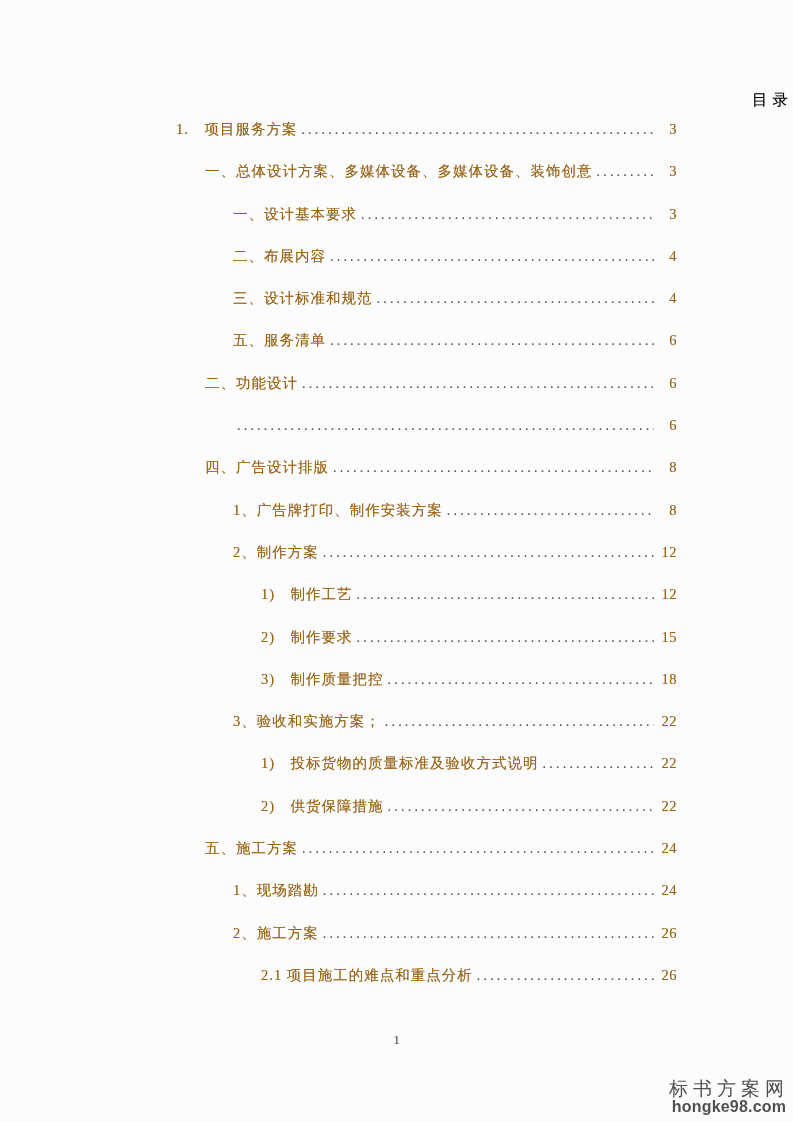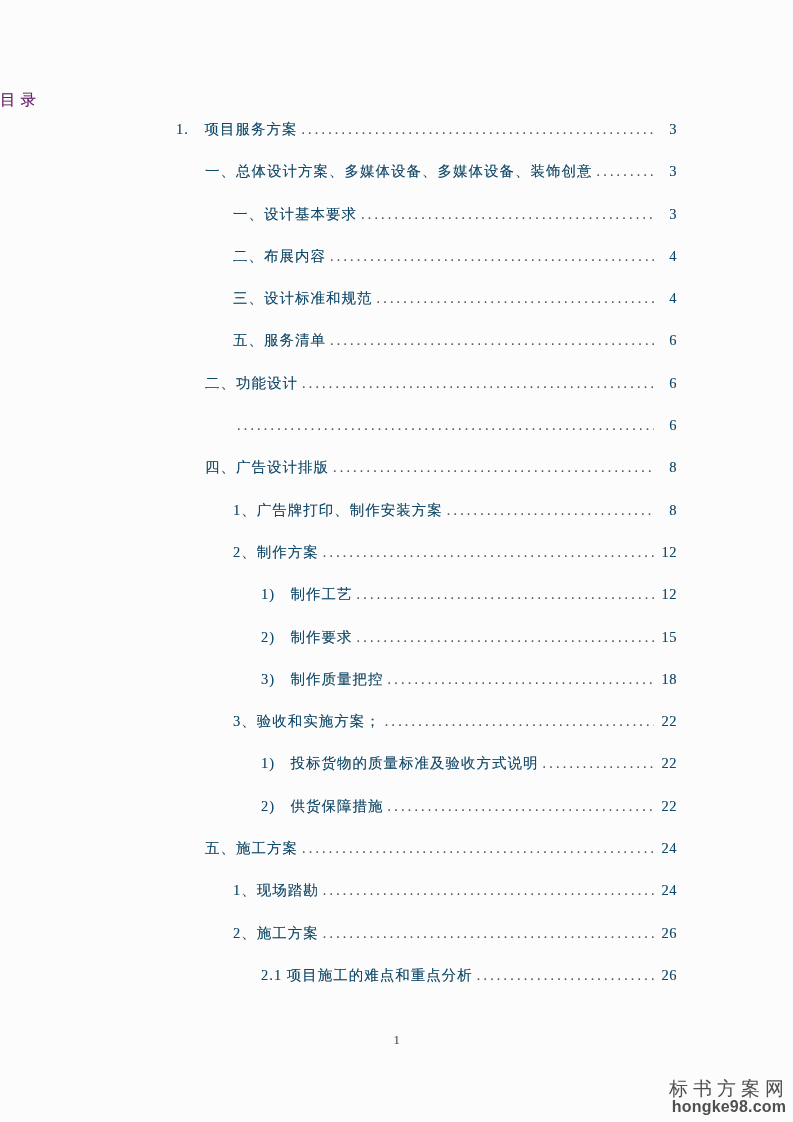--- a/index.html
+++ b/index.html
@@ -14,39 +14,39 @@
     background: #fcfcfc;
     overflow: hidden;
     font-family: "Liberation Serif", "DejaVu Serif", serif;
     color: #3a3a3a;
   }
   .doc-title {
     position: absolute;
     top: 90px;
     left: 0;
     width: 793px;
-    text-align: left;
+    text-align: right;
     font-size: 15.5px;
     letter-spacing: 5px;
-    color: #701a75;
+    color: #000000;
     text-shadow: 0 0 0.6px rgba(70,70,70,0.5);
   }
   .toc-list {
     position: absolute;
     top: 108px;
     left: 176px;
     width: 501px;
   }
   .toc-row {
     display: flex;
     align-items: baseline;
     height: 42.3px;
     line-height: 42.3px;
     font-size: 14.5px;
-    color: #0c4a6e;
+    color: #a16207;
     text-shadow: 0 0 0.6px rgba(70,70,70,0.45);
   }
   .toc-row.lv2 { padding-left: 29px; }
   .toc-row.lv3 { padding-left: 57px; }
   .toc-row.lv4 { padding-left: 85px; }
   .toc-label {
     white-space: nowrap;
     letter-spacing: 1px;
     flex: 0 0 auto;
   }

